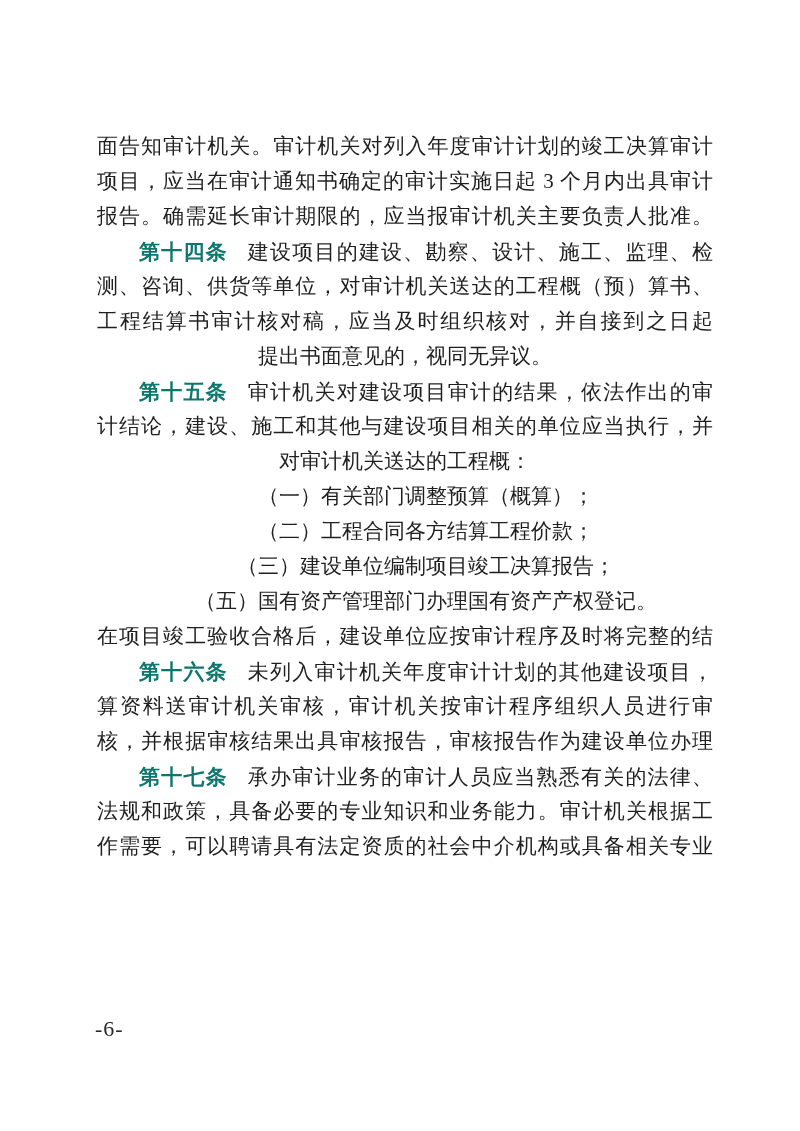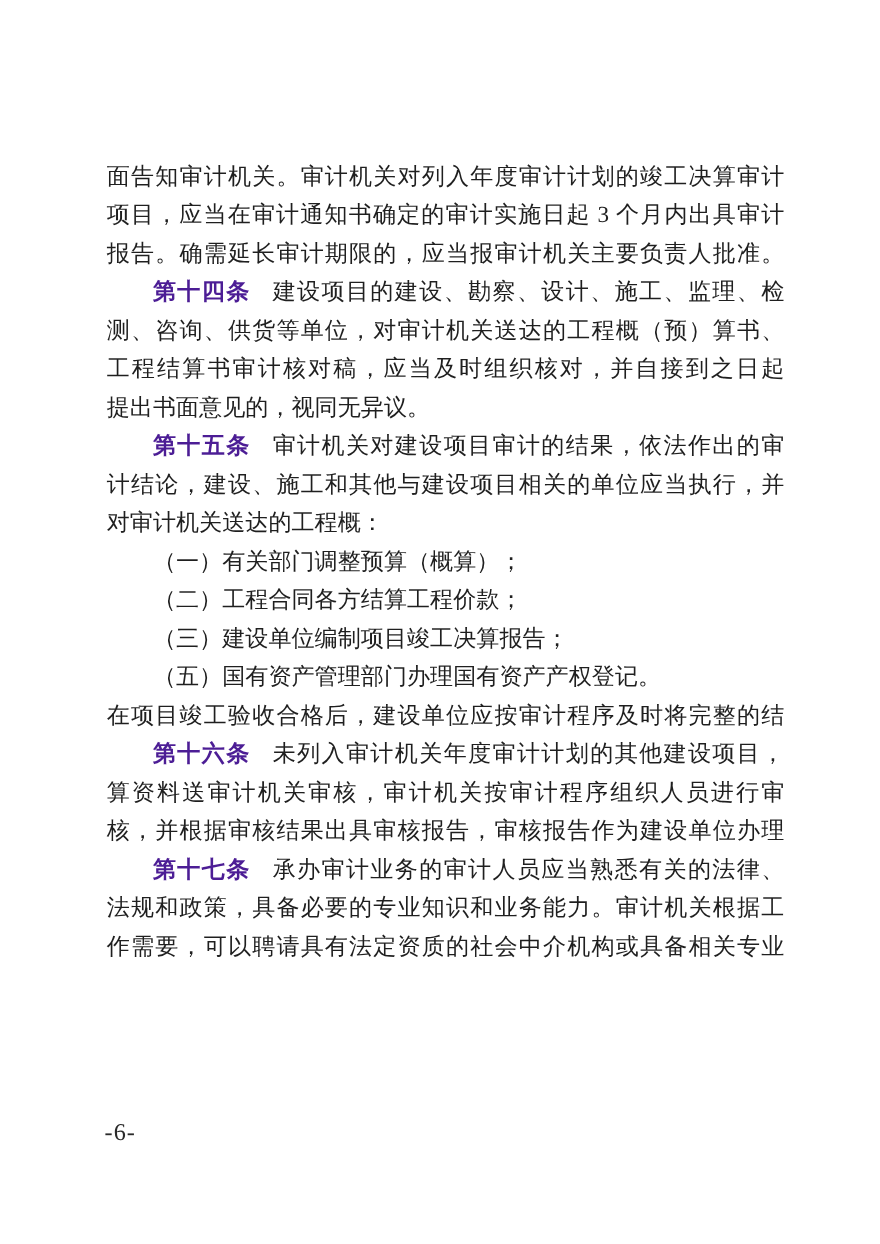--- a/index.html
+++ b/index.html
@@ -11,46 +11,46 @@
     position: relative;
     width: 800px;
     height: 1131px;
     background: #ffffff;
     overflow: hidden;
     font-family: "Liberation Serif", "DejaVu Serif", serif;
   }
   .textblock {
     position: absolute;
     left: 97px;
-    top: 143px;
+    top: 129px;
     width: 616px;
     font-size: 21px;
     line-height: 35px;
     color: #1f1f1f;
     letter-spacing: 0;
   }
   .ln {
     height: 35px;
-    text-align: left;
+    text-align: center;
   }
   
   .j {
     text-align: justify;
     text-align-last: justify;
     text-justify: inter-character;
   }
   
   .ind {
     padding-left: 42px;
   }
   
   .art {
     font-weight: 700;
     font-family: "Liberation Sans", "DejaVu Sans", sans-serif;
-    color: #4c1d95;
+    color: #0f766e;
     margin-right: 20px;
   }
   .pagenum {
     position: absolute;
     left: 95px;
     top: 1014px;
     font-size: 22px;
     line-height: 30px;
     color: #2a2a2a;
     letter-spacing: 1px;

